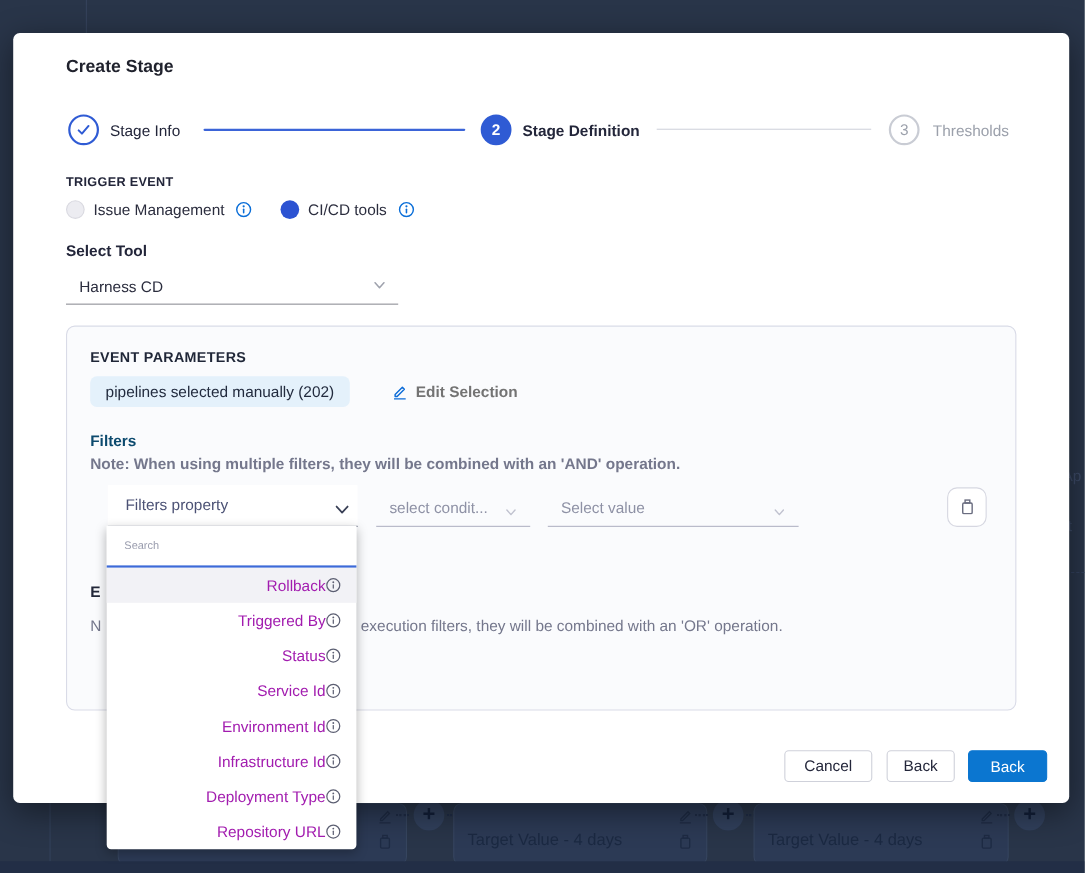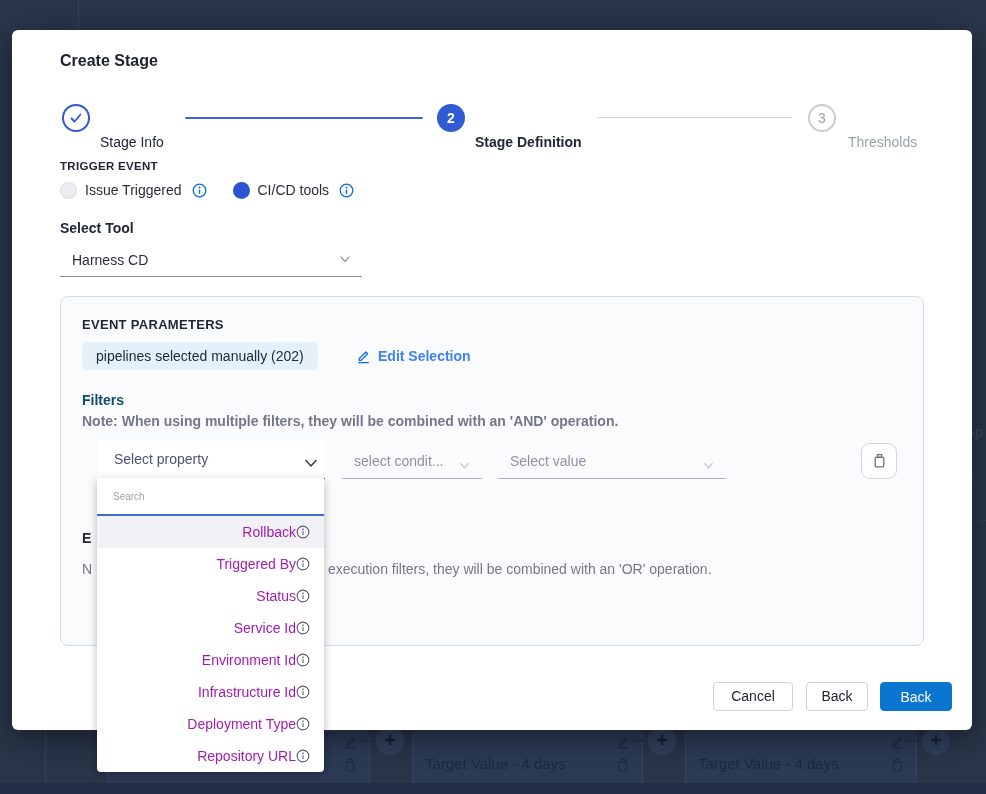--- a/index.html
+++ b/index.html
@@ -33,21 +33,21 @@
   #modal { left:12px; top:30px; width:960px; height:700px; background:#ffffff;
            border-radius:6px; box-shadow:0 8px 30px rgba(0,0,0,.45); position:absolute; }
   .modal-title { left:48px; top:22px; font-size:16px; font-weight:bold; color:#20222d; }
 
   
   .step-circle { width:28px; height:28px; border-radius:50%; text-align:center; font-size:14px; }
   .step1-circle { left:50px; top:74px; border:2px solid #2f5bd4; background:#fff; }
   .step1-circle svg { margin-top:5px; }
   .step2-circle { left:425px; top:74px; background:#2f5bd4; color:#fff; line-height:28px; font-weight:bold; }
   .step3-circle { left:796px; top:74px; border:2px solid #c9ccd4; color:#9ba0ab; line-height:24px; }
-  .step-label { top:81px; font-size:14px;margin-top:23px; }
+  .step-label { top:81px; font-size:14px; }
   .step1-label { left:88px; color:#23263a; }
   .step2-label { left:463px; color:#23263a; font-weight:bold; }
   .step3-label { left:836px; color:#9ba0ab; }
   .conn-blue { left:173px; top:87px; width:238px; height:2px; background:#3b64d8; border-radius:1px; }
   .conn-gray { left:585px; top:87px; width:195px; height:1px; background:#d2d4dc; }
 
   .trigger-label { left:48px; top:130px; font-size:11.5px; font-weight:bold; letter-spacing:.3px; color:#23263a; }
   .radio-row { left:48px; top:150px; height:20px; display:flex; align-items:center; gap:8px; }
   .radio { width:17px; height:17px; border-radius:50%; display:inline-block; }
   .radio-off { background:#ececf1; border:1px solid #d9d9e0; }
@@ -59,21 +59,21 @@
   .tool-select { left:48px; top:216px; width:302px; height:31px; border-bottom:1px solid #8f9097;
                  font-size:14px; color:#2b2d3e; padding:6px 0 0 12px; }
   .tool-chevron { left:326px; top:222px; }
 
   
   .ep-panel { left:48px; top:266px; width:864px; height:350px; background:#fafbfd;
               border:1px solid #d9dbe7; border-radius:8px; }
   .ep-heading { left:21px; top:20px; font-size:13px; font-weight:bold; letter-spacing:.3px; color:#1f2637; }
   .ep-pill { left:21px; top:45px; background:#e4f1fb; border-radius:6px; padding:6px 14px;
              font-size:14px; color:#222b3e; }
-  .ep-edit { left:295px; top:51px; display:flex; align-items:center; gap:7px; color:#3b82f6;
+  .ep-edit { left:295px; top:51px; display:flex; align-items:center; gap:7px; color:#737373;
              font-size:14px; font-weight:bold; cursor:pointer; }
   .filters-heading { left:21px; top:95px; font-size:14px; font-weight:bold; color:#0c4a6e; }
   .filters-note { left:21px; top:116px; font-size:14px; color:#74778c;font-weight:bold; }
 
   .prop-select { left:37px; top:144px; width:227px; height:38px; background:#fff;
                  border-bottom:1px solid #434b64; font-size:14px; color:#4c5275;
                  padding:10px 0 0 16px; cursor:pointer; }
   .prop-chevron { left:242px; top:158px; }
   .mini-select { top:152px; height:30px; border-bottom:1px solid #b2b4c5; font-size:14px;
                  color:#8e91a5; padding:4px 0 0 12px; cursor:pointer; }
@@ -189,21 +189,21 @@
   <div class="abs step-circle step2-circle">2</div>
   <div class="abs step-label step2-label">Stage Definition</div>
   <div class="abs conn-gray"></div>
 
   <div class="abs step-circle step3-circle">3</div>
   <div class="abs step-label step3-label">Thresholds</div>
 
   <div class="abs trigger-label">TRIGGER EVENT</div>
   <div class="abs radio-row">
     <span class="radio radio-off"></span>
-    <span class="radio-label">Issue Triggered</span>
+    <span class="radio-label">Issue Management</span>
     <svg width="15" height="15" viewBox="0 0 15 15">
         <circle cx="7.5" cy="7.5" r="6.3" fill="none" stroke="#0a6ed8" stroke-width="1.3"></circle>
         <circle cx="7.5" cy="4.6" r="1" fill="#0a6ed8"></circle>
         <rect x="6.8" y="6.5" width="1.4" height="4.5" rx="0.7" fill="#0a6ed8"></rect>
       </svg>
     <span class="gap24"></span>
     <span class="radio radio-on"></span>
     <span class="radio-label">CI/CD tools</span>
     <svg width="15" height="15" viewBox="0 0 15 15">
         <circle cx="7.5" cy="7.5" r="6.3" fill="none" stroke="#0a6ed8" stroke-width="1.3"></circle>
@@ -225,21 +225,21 @@
       <svg width="15" height="15" viewBox="0 0 15 15">
           <path d="M3.2 9.6 9.8 3l1.8 1.8-6.6 6.6H3.2z" fill="none" stroke="#0b6bd7" stroke-width="1.3" stroke-linejoin="round"></path>
           <line x1="2.2" y1="13.6" x2="12.8" y2="13.6" stroke="#0b6bd7" stroke-width="1.3"></line>
         </svg>
       <span>Edit Selection</span>
     </div>
 
     <div class="abs filters-heading">Filters</div>
     <div class="abs filters-note">Note: When using multiple filters, they will be combined with an 'AND' operation.</div>
 
-    <div class="abs prop-select">Select property</div>
+    <div class="abs prop-select">Filters property</div>
     <svg class="abs prop-chevron" width="16" height="16" viewBox="0 0 16 16">
         <polyline points="3,5.5 8,11 13,5.5" fill="none" stroke="#394056" stroke-width="1.6" stroke-linecap="round" stroke-linejoin="round"></polyline>
       </svg>
 
     <div class="abs mini-select cond-select">select condit...</div>
     <svg class="abs cond-chevron" width="13" height="13" viewBox="0 0 14 14">
         <polyline points="3,5 7,9.5 11,5" fill="none" stroke="#c0c2cf" stroke-width="1.4" stroke-linecap="round" stroke-linejoin="round"></polyline>
       </svg>
 
     <div class="abs mini-select val-select">Select value</div>

